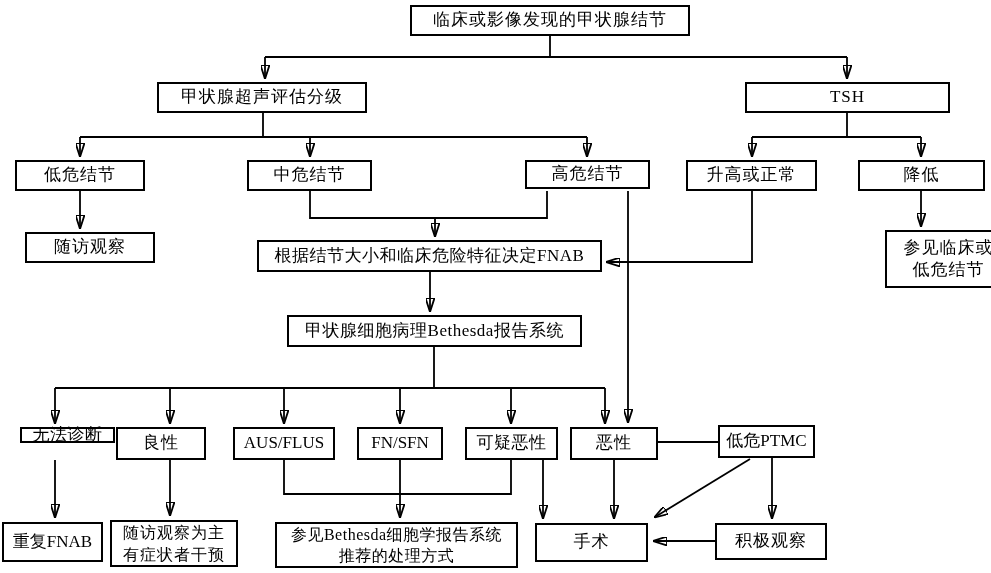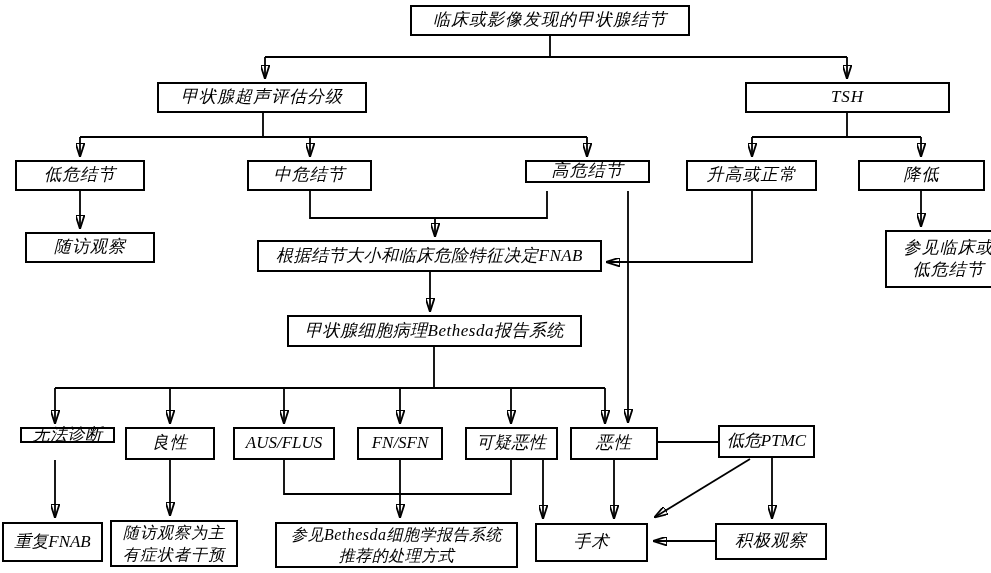--- a/index.html
+++ b/index.html
@@ -16,21 +16,20 @@
     position: absolute;
     border: 2px solid #000;
     background: #fff;
     display: flex; flex-direction: column;
     align-items: center; justify-content: center;
     text-align: center;
     font-size: 17px; line-height: 1.32;
     letter-spacing: 1px;
     color: #000;
     z-index: 2;
-    font-style: italic;
   }
   .box span { display: block; white-space: nowrap; }
 </style>
 </head>
 <body>
 
 <div class="stage">
 
   <svg class="lines" width="991" height="573" viewBox="0 0 991 573" xmlns="http://www.w3.org/2000/svg">
     <defs>
@@ -83,21 +82,21 @@
   </div>
 
   <div class="box" style="left:15px; top:160px; width:130px; height:31px;">
     <span>低危结节</span>
   </div>
 
   <div class="box" style="left:247px; top:160px; width:125px; height:31px;">
     <span>中危结节</span>
   </div>
 
-  <div class="box" style="left:525px; top:160px; width:125px; height:23px;">
+  <div class="box" style="left:525px; top:160px; width:125px; height:29px;">
     <span>高危结节</span>
   </div>
 
   <div class="box" style="left:686px; top:160px; width:131px; height:31px;">
     <span>升高或正常</span>
   </div>
 
   <div class="box" style="left:858px; top:160px; width:127px; height:31px;">
     <span>降低</span>
   </div>
@@ -116,21 +115,21 @@
   </div>
 
   <div class="box" style="left:287px; top:315px; width:295px; height:32px; letter-spacing:0.5px;text-align:right;">
     <span>甲状腺细胞病理Bethesda报告系统</span>
   </div>
 
   <div class="box" style="left:20px; top:427px; width:95px; height:16px; letter-spacing:0.5px;">
     <span>无法诊断</span>
   </div>
 
-  <div class="box" style="left:125px; top:427px; width:90px; height:33px;">
+  <div class="box" style="left:116px; top:427px; width:90px; height:33px;">
     <span>良性</span>
   </div>
 
   <div class="box" style="left:233px; top:427px; width:102px; height:33px; letter-spacing:0;">
     <span>AUS/FLUS</span>
   </div>
 
   <div class="box" style="left:357px; top:427px; width:86px; height:33px; letter-spacing:0;">
     <span>FN/SFN</span>
   </div>

